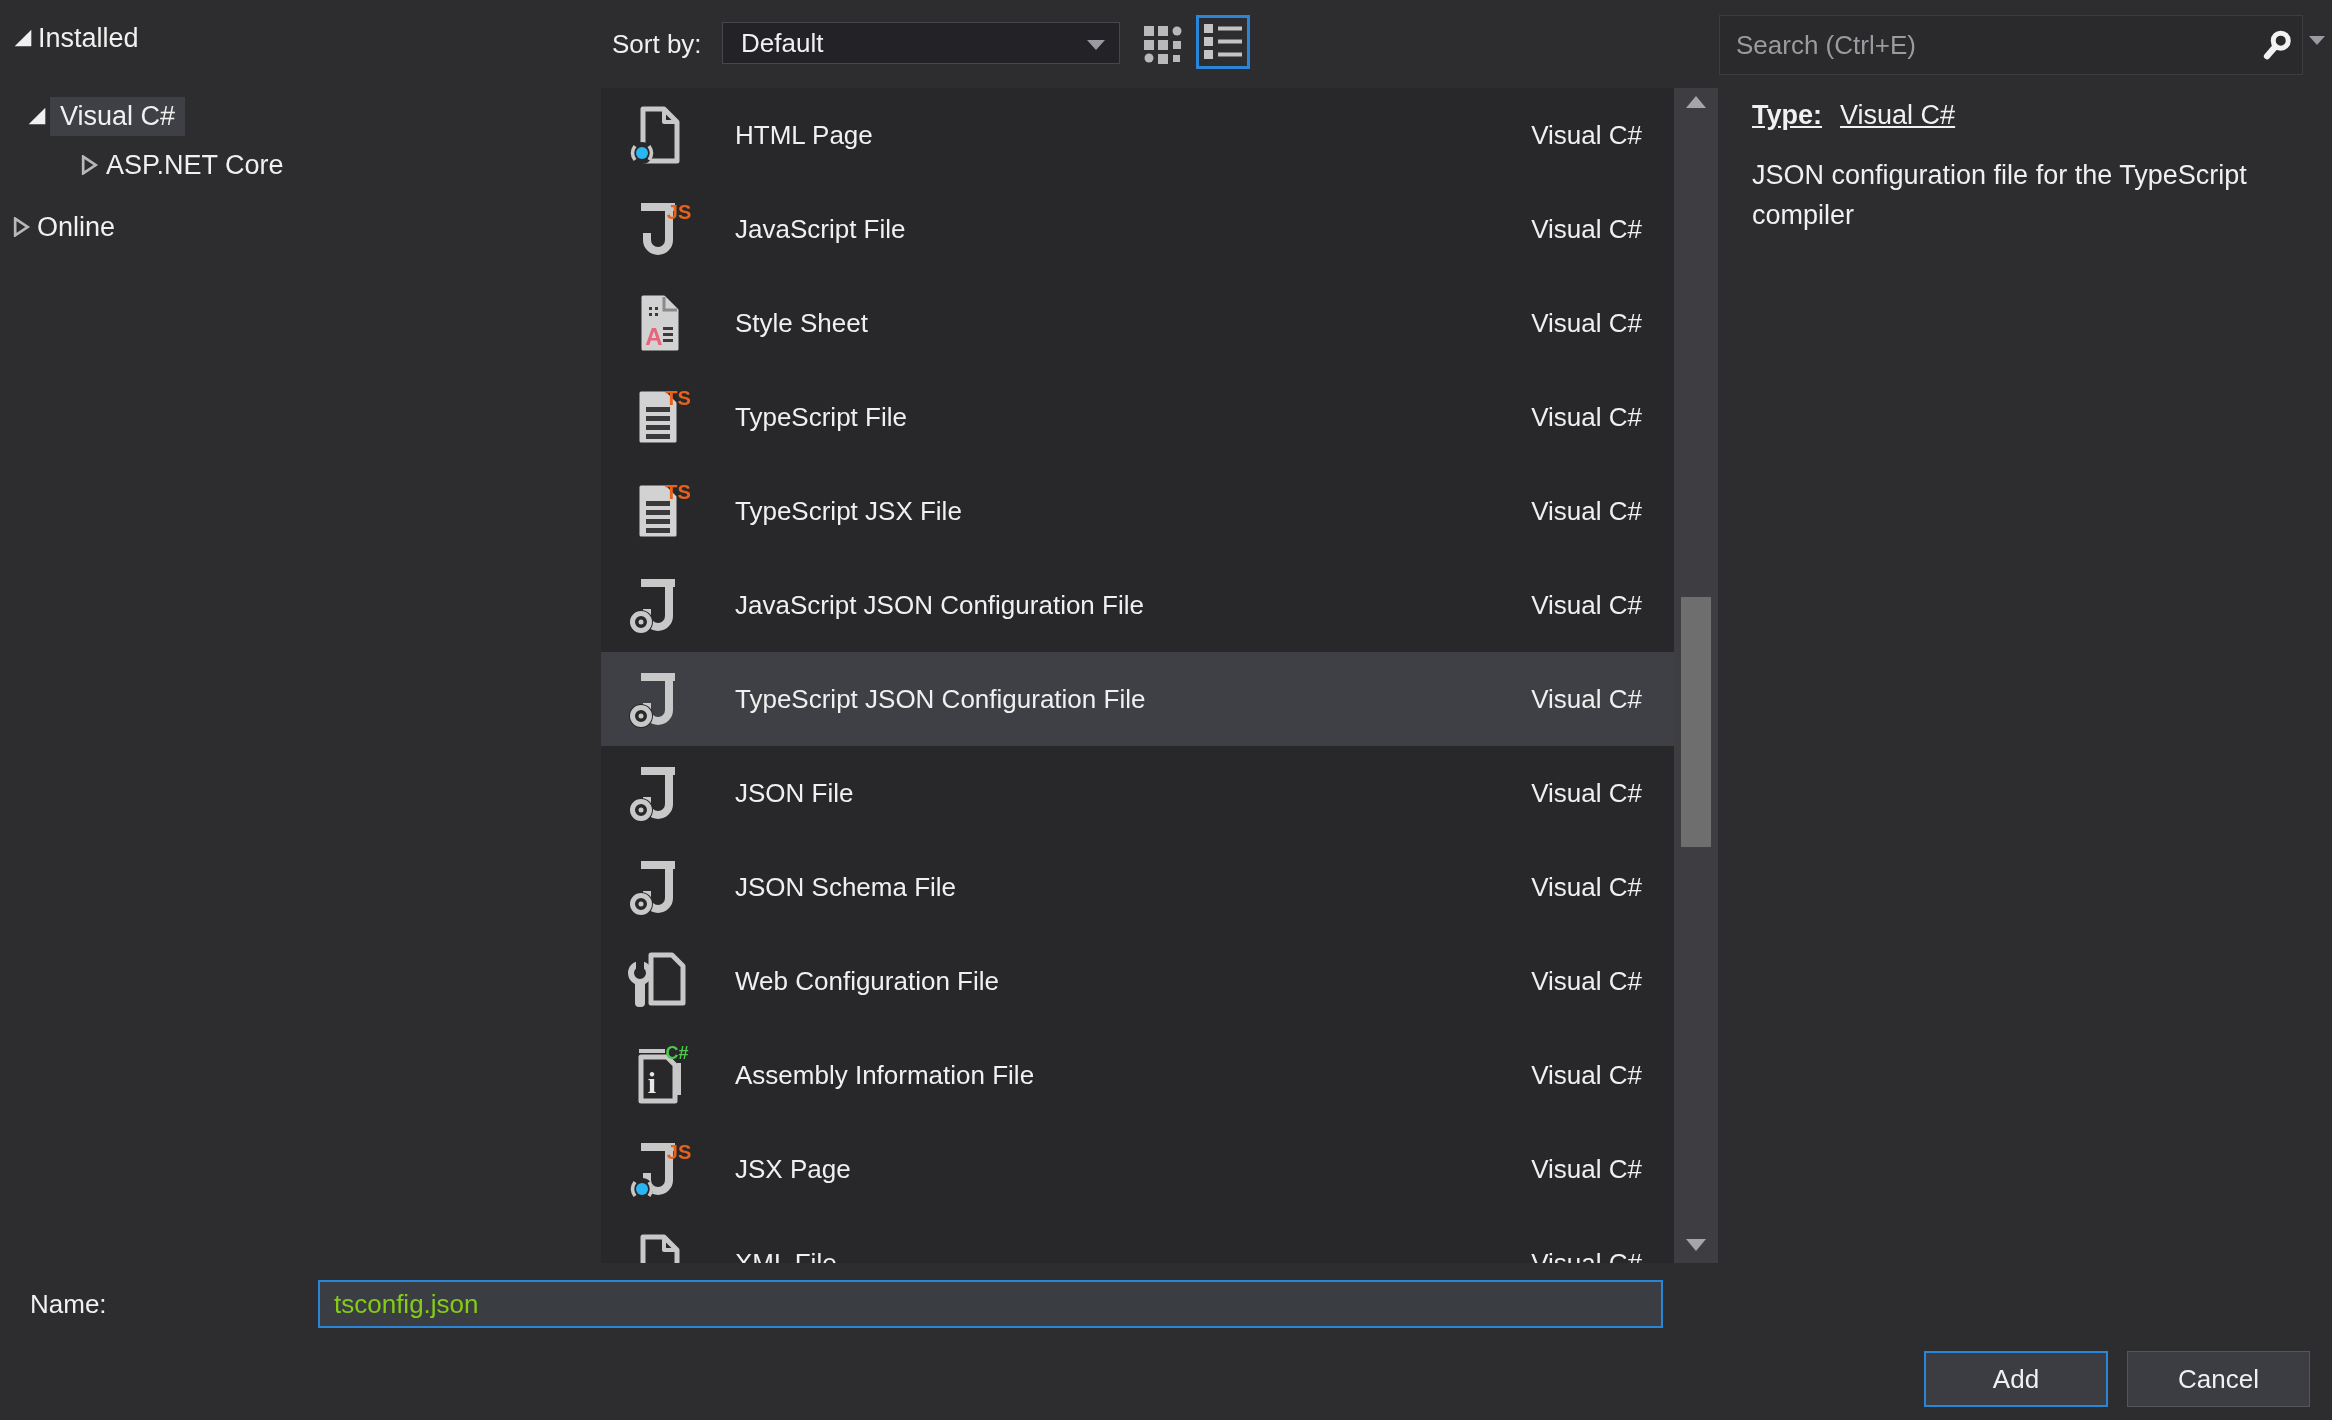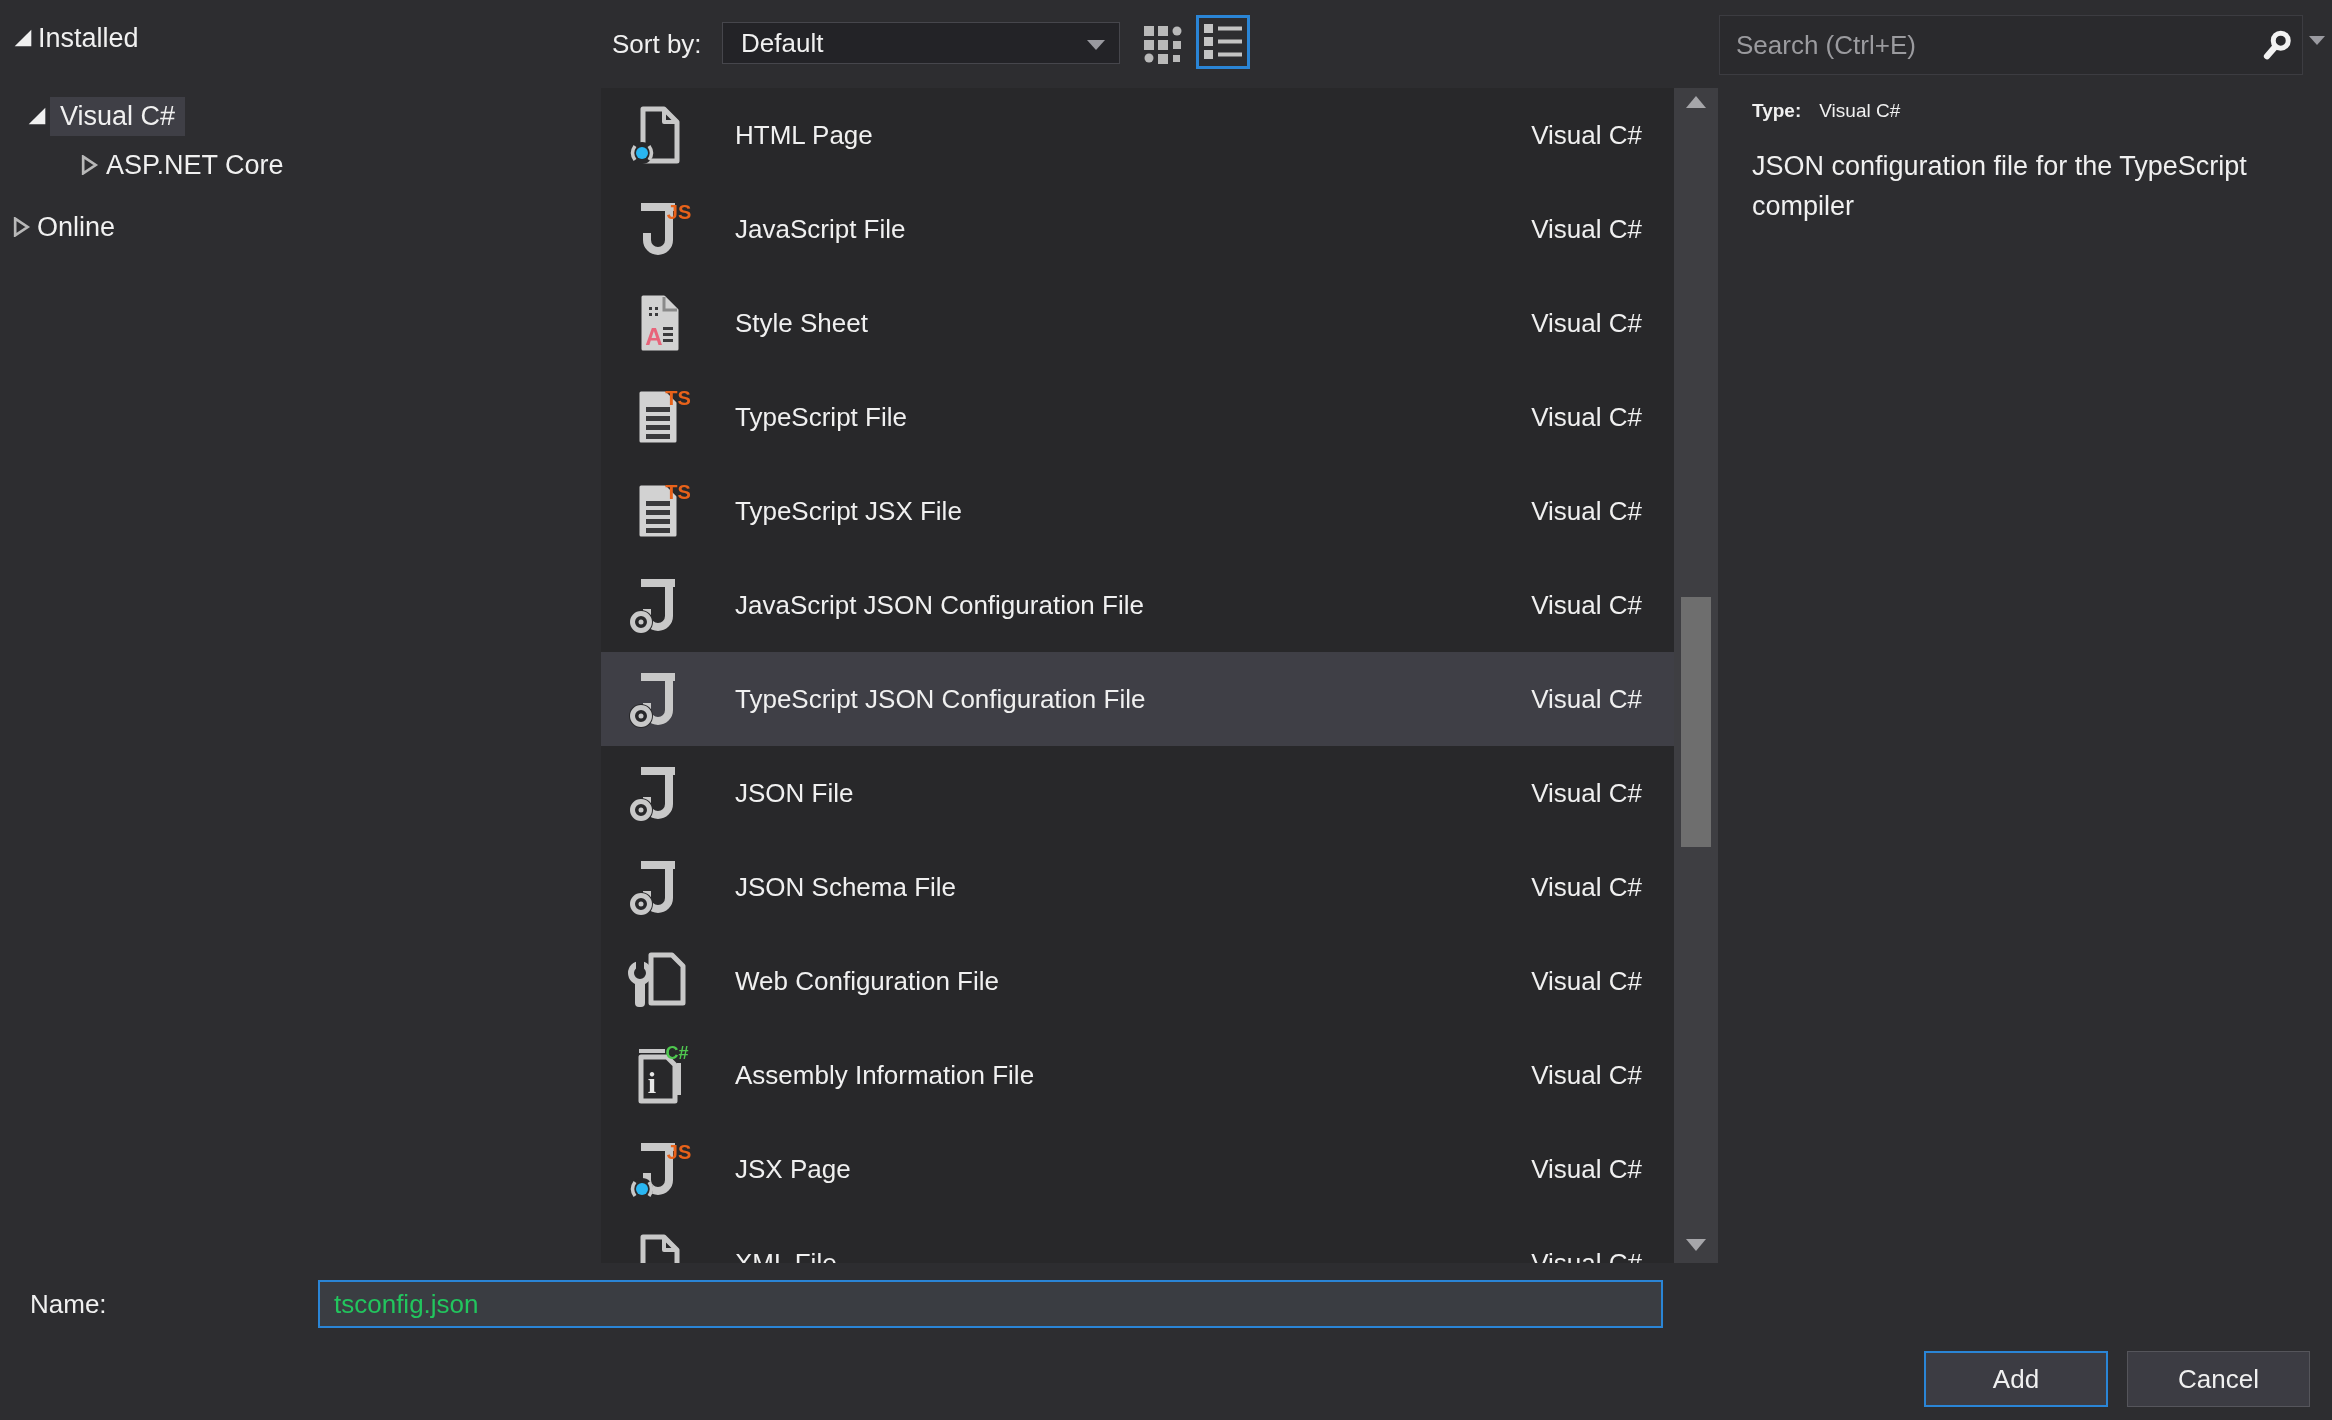--- a/index.html
+++ b/index.html
@@ -52,29 +52,29 @@
   .scroll-up{position:absolute;top:8px;left:12px;width:0;height:0;
              border-left:10px solid transparent;border-right:10px solid transparent;
              border-bottom:12px solid #a6a6aa;}
   .scroll-down{position:absolute;bottom:12px;left:12px;width:0;height:0;
              border-left:10px solid transparent;border-right:10px solid transparent;
              border-top:12px solid #a6a6aa;}
   .scroll-thumb{position:absolute;left:7px;top:509px;width:30px;height:250px;background:#6e6e6e;}
 
   
   .info{position:absolute;left:1752px;top:100px;width:565px;}
-  .type-row{font-size:19px;}
+  .type-row{font-size:27px;text-decoration:underline;}
   .type-row .b{font-weight:bold;margin-right:18px;}
   .desc{margin-top:24px;font-size:27px;line-height:40px;}
 
   
   .name-label{position:absolute;left:30px;top:1280px;height:48px;display:flex;align-items:center;
               font-size:26px;}
   .name-input{position:absolute;left:318px;top:1280px;width:1345px;height:48px;box-sizing:border-box;
-              background:#3a3d42;border:2px solid #2a85d6;color:#22c55e;font-size:26px;
+              background:#3a3d42;border:2px solid #2a85d6;color:#84cc16;font-size:26px;
               font-family:"Liberation Sans",sans-serif;padding:0 14px;outline:none;}
   .btn{position:absolute;top:1351px;height:56px;font-size:26px;color:#f0f0f0;
        font-family:"Liberation Sans",sans-serif;background:#3c3c43;cursor:default;
        display:flex;align-items:center;justify-content:center;box-sizing:border-box;}
   .add-btn{left:1924px;width:184px;border:2px solid #2a85d6;}
   .cancel-btn{left:2127px;width:183px;border:1px solid #55555b;}
 </style>
 </head>
 <body>
 

